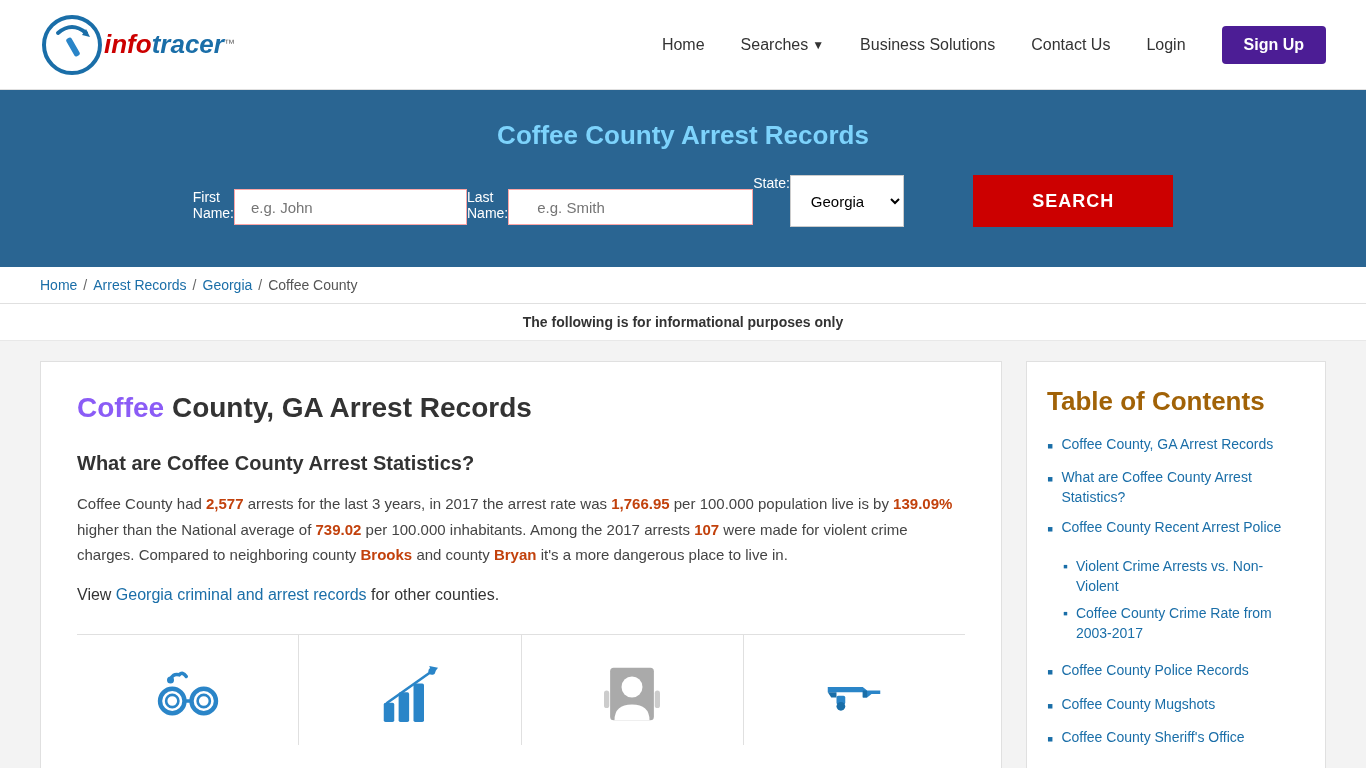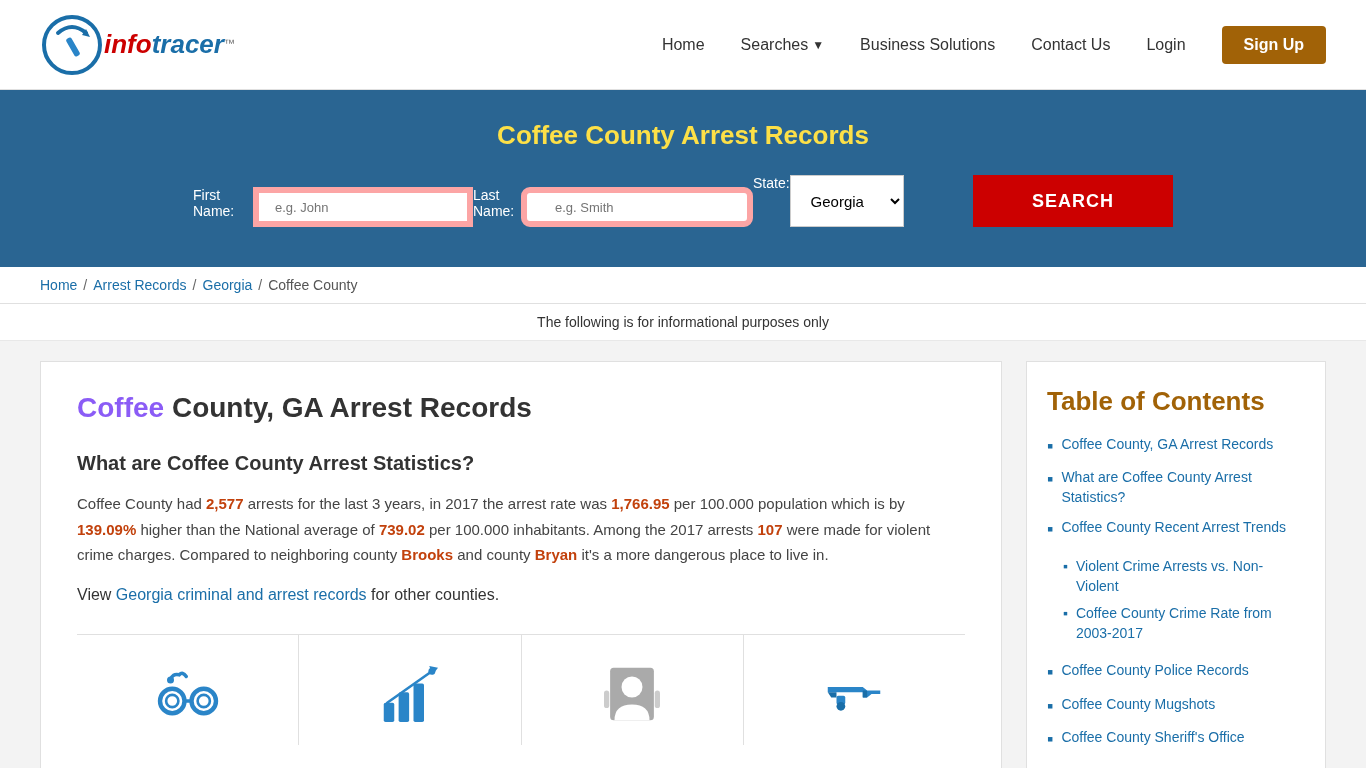--- a/index.html
+++ b/index.html
@@ -25,61 +25,61 @@
       font-weight: 500;
     }
     .nav-link-searches { display: flex; align-items: center; gap: 4px; }
     .nav-btn-login {
       text-decoration: none;
       color: #333;
       font-size: 16px;
       font-weight: 500;
     }
     .nav-btn-signup {
-      background: #a16207;
+      background: #4c1d95;
       color: #fff;
       padding: 10px 22px;
       border-radius: 4px;
       text-decoration: none;
       font-size: 16px;
       font-weight: bold;
     }
 
     
     .hero {
       background: #2a6592;
       padding: 30px 40px 40px;
       text-align: center;
       color: #fff;
     }
     .hero-title {
       font-size: 26px;
       font-weight: bold;
       margin-bottom: 24px;
-      color: #fde047;
+      color: #7dd3fc;
     }
     .search-form {
       display: flex;
       align-items: flex-end;
       justify-content: center;
       gap: 0;
       max-width: 980px;
       margin: 0 auto;
     }
     .form-group { display: flex; flex-direction: row; flex: 1; }
     .form-label {
       color: #fff;
       font-size: 14px;
       margin-bottom: 6px;
       text-align: left;
     }
     .form-input {
       padding: 14px 16px;
-      font-size: 13px;
-      border: 6px solid #fca5a5;
+      font-size: 15px;
+      border: 1px solid #fca5a5;
       outline: none;
       height: 36px;
     }
     .form-select {
       padding: 14px 16px;
       font-size: 15px;
       border: 1px solid #ccc;
       outline: none;
       height: 52px;
       background: #fff;
@@ -111,21 +111,21 @@
     }
     .breadcrumb-link { color: #1a6ea8; text-decoration: none; }
     .breadcrumb-sep { color: #666; }
     .breadcrumb-current { color: #555; }
 
     
     .info-note {
       text-align: center;
       padding: 10px 40px;
       font-size: 14px;
-      font-weight: normal;
+      font-weight: bold;
       color: #333;
       background: #fff;
       border-bottom: 1px solid #e8e8e8;
     }
 
     
     .main-content {
       display: flex;
       background: #f3f3f3;
       padding: 20px 40px;
@@ -278,21 +278,21 @@
 
 <section class="hero">
   <h1 class="hero-title">Coffee County Arrest Records</h1>
   <div class="search-form">
     <div class="form-group" style="margin-right:0;">
       <label class="form-label">First Name:</label>
       <input class="form-input" type="text" style="border-radius: 0px;" placeholder="e.g. John">
     </div>
     <div class="form-group" style="margin-right:0;">
       <label class="form-label">Last Name:</label>
-      <input class="form-input" type="text" style="border-radius: 9px; padding-left: 28px;" placeholder="e.g. Smith">
+      <input class="form-input" type="text" style="border-radius: 0px; padding-left: 28px;" placeholder="e.g. Smith">
     </div>
     <div class="form-group" style="flex:0 0 220px;">
       <label class="form-label">State:</label>
       <select class="form-select">
         <option>Georgia</option>
         <option>Alabama</option>
         <option>Florida</option>
       </select>
     </div>
     <button class="search-btn">SEARCH</button>
@@ -316,21 +316,21 @@
   <article class="article-section">
     <h1 class="article-title">
       <span class="highlight">Coffee</span><span> County, GA Arrest Records</span>
     </h1>
     <h2 class="section-heading">What are Coffee County Arrest Statistics?</h2>
     <p class="article-body">
       <span>Coffee County had</span>
       <strong>2,577</strong>
       <span>arrests for the last 3 years, in 2017 the arrest rate was</span>
       <strong>1,766.95</strong>
-      <span>per 100.000 population which is by</span>
+      <span>per 100.000 population live is by</span>
       <strong>139.09%</strong>
       <span>higher than the National average of</span>
       <strong>739.02</strong>
       <span>per 100.000 inhabitants. Among the 2017 arrests</span>
       <strong>107</strong>
       <span>were made for violent crime charges. Compared to neighboring county</span>
       <strong>Brooks</strong>
       <span>and county</span>
       <strong>Bryan</strong>
       <span>it's a more dangerous place to live in.</span>
@@ -393,21 +393,21 @@
         <span class="toc-bullet">▪</span>
         <a class="toc-link" href="#">Coffee County, GA Arrest Records</a>
       </li>
       <li>
         <span class="toc-bullet">▪</span>
         <a class="toc-link" href="#">What are Coffee County Arrest Statistics?</a>
       </li>
       <li style="flex-direction:column;align-items:flex-start;">
         <div style="display:flex;gap:8px;align-items:flex-start;">
           <span class="toc-bullet">▪</span>
-          <a class="toc-link" href="#">Coffee County Recent Arrest Trends</a>
+          <a class="toc-link" href="#">Coffee County Recent Arrest Police</a>
         </div>
         <ul class="toc-sub">
           <li>
             <span class="toc-sub-bullet">▪</span>
             <a class="toc-link" href="#">Violent Crime Arrests vs. Non-Violent</a>
           </li>
           <li>
             <span class="toc-sub-bullet">▪</span>
             <a class="toc-link" href="#">Coffee County Crime Rate from 2003-2017</a>
           </li>

